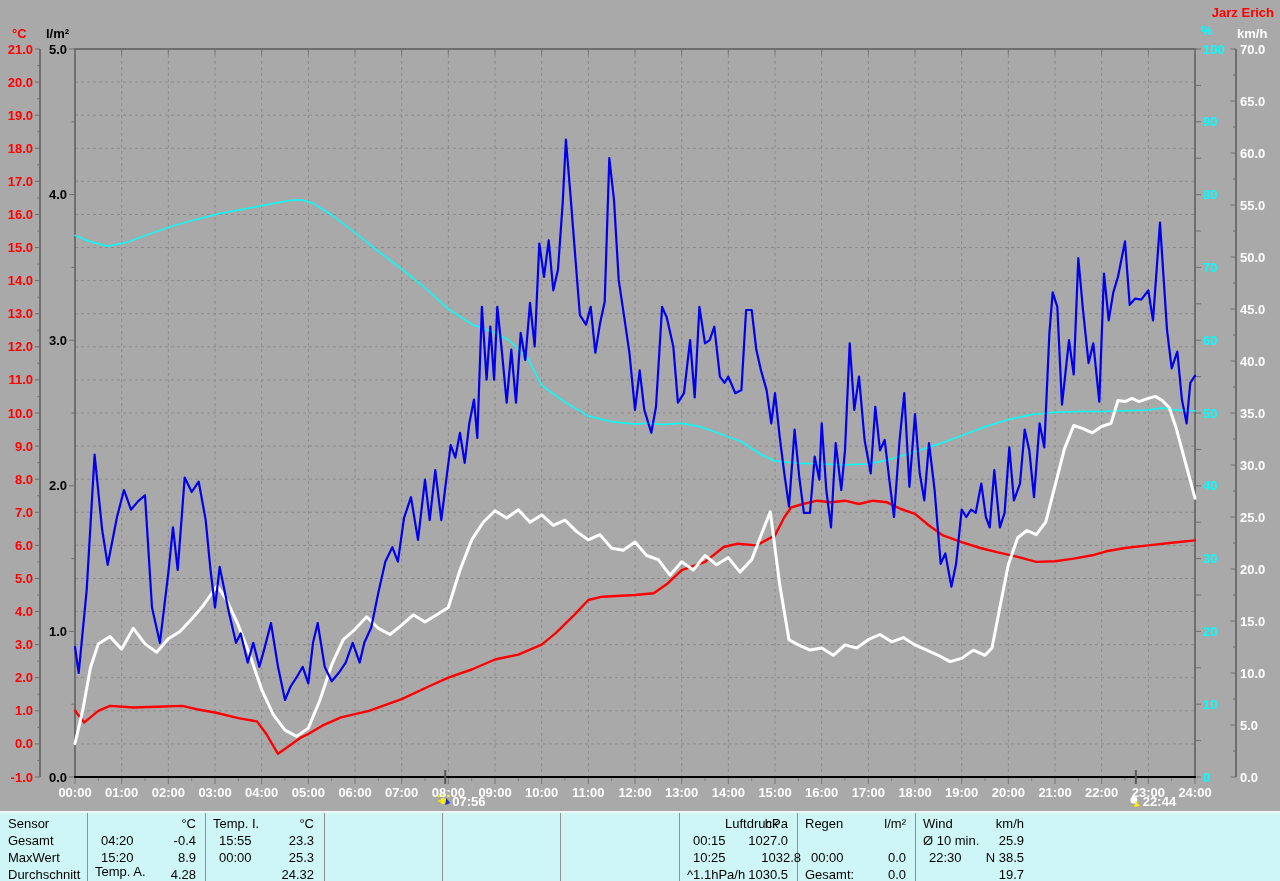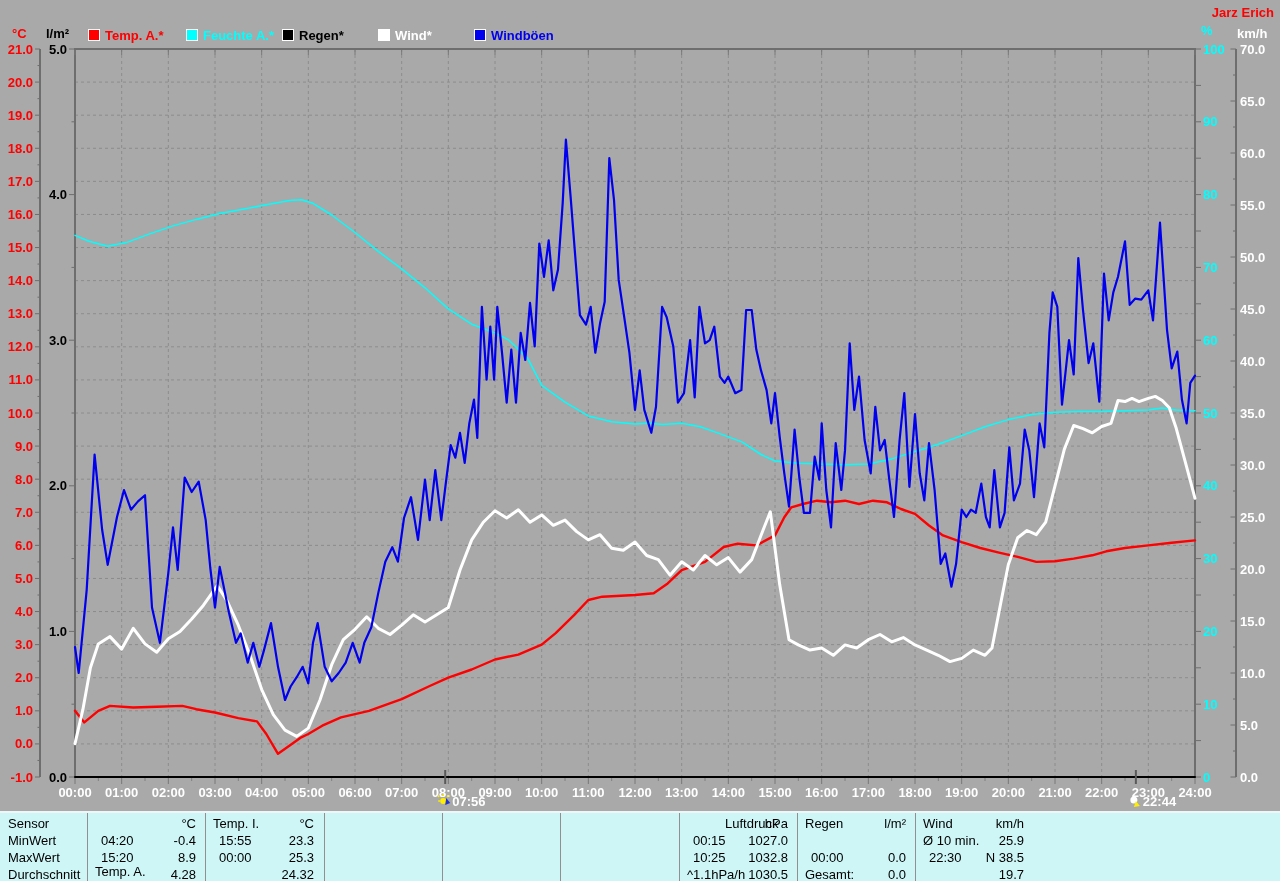--- a/index.html
+++ b/index.html
@@ -31,42 +31,20 @@
 <body>
 
 <div id="root">
   <div id="watermark" class="abs">Jarz Erich</div>
 
   <div id="unit-temp" class="abs unit">°C</div>
   <div id="unit-rain" class="abs unit">l/m²</div>
   <div id="unit-hum" class="abs unit">%</div>
   <div id="unit-wind" class="abs unit">km/h</div>
 
-  <div id="legend" class="abs">
-      <div class="leg-item" style="left: 88px;">
-        <span class="leg-sq" style="background: rgb(255, 0, 0);"></span>
-        <span class="leg-lab" style="color: rgb(255, 0, 0);">Temp. A.*</span>
-      </div>
-      <div class="leg-item" style="left: 186px;">
-        <span class="leg-sq" style="background: rgb(0, 255, 255);"></span>
-        <span class="leg-lab" style="color: rgb(0, 255, 255);">Feuchte A.*</span>
-      </div>
-      <div class="leg-item" style="left: 282px;">
-        <span class="leg-sq" style="background: rgb(0, 0, 0);"></span>
-        <span class="leg-lab" style="color: rgb(0, 0, 0);">Regen*</span>
-      </div>
-      <div class="leg-item" style="left: 378px;">
-        <span class="leg-sq" style="background: rgb(255, 255, 255);"></span>
-        <span class="leg-lab" style="color: rgb(255, 255, 255);">Wind*</span>
-      </div>
-      <div class="leg-item" style="left: 474px;">
-        <span class="leg-sq" style="background: rgb(0, 0, 238);"></span>
-        <span class="leg-lab" style="color: rgb(0, 0, 238);">Windböen</span>
-      </div>
-    </div>
 
   <svg id="chart-svg" class="abs" width="1280" height="811">
       <g>
         <line x1="121.66666666666666" y1="49" x2="121.66666666666666" y2="777" stroke="#8c8c8c" stroke-width="1" stroke-dasharray="3 3"></line>
         <line x1="168.33333333333331" y1="49" x2="168.33333333333331" y2="777" stroke="#8c8c8c" stroke-width="1" stroke-dasharray="3 3"></line>
         <line x1="215" y1="49" x2="215" y2="777" stroke="#8c8c8c" stroke-width="1" stroke-dasharray="3 3"></line>
         <line x1="261.66666666666663" y1="49" x2="261.66666666666663" y2="777" stroke="#8c8c8c" stroke-width="1" stroke-dasharray="3 3"></line>
         <line x1="308.33333333333337" y1="49" x2="308.33333333333337" y2="777" stroke="#8c8c8c" stroke-width="1" stroke-dasharray="3 3"></line>
         <line x1="355" y1="49" x2="355" y2="777" stroke="#8c8c8c" stroke-width="1" stroke-dasharray="3 3"></line>
         <line x1="401.6666666666667" y1="49" x2="401.6666666666667" y2="777" stroke="#8c8c8c" stroke-width="1" stroke-dasharray="3 3"></line>
@@ -408,21 +386,21 @@
   <div id="stats" class="abs">
       <div class="sep" style="left: 87px;"></div>
       <div class="sep" style="left: 205px;"></div>
       <div class="sep" style="left: 324px;"></div>
       <div class="sep" style="left: 442px;"></div>
       <div class="sep" style="left: 560px;"></div>
       <div class="sep" style="left: 679px;"></div>
       <div class="sep" style="left: 797px;"></div>
       <div class="sep" style="left: 915px;"></div>
       <div class="cell b" style="left: 8px; top: 2px;">Sensor</div>
-      <div class="cell b" style="left: 8px; top: 19px;">MinWert</div>
+      <div class="cell b" style="left: 8px; top: 19px;">Gesamt</div>
       <div class="cell b" style="left: 8px; top: 36px;">MaxWert</div>
       <div class="cell b" style="left: 8px; top: 53px;">Durchschnitt</div>
       <div class="colbox" style="left: 87px; top: 2px; width: 118px;">
         <span class="b" style="left: 8px; margin-top: 48px;">Temp. A.</span>
         <span class="b" style="right: 9px;">°C</span>
       </div>
       <div class="colbox" style="left: 87px; top: 19px; width: 118px;">
         <span style="left: 14px;">04:20</span>
         <span style="right: 9px;">-0.4</span>
       </div>
@@ -449,21 +427,21 @@
         <span style="right: 9px;">24.32</span>
       </div>
       <div class="colbox" style="left: 679px; top: 2px; width: 118px;">
         <span class="b" style="left: 16px; margin-left: 30px;">Luftdruck</span>
         <span class="b" style="right: 9px;">hPa</span>
       </div>
       <div class="colbox" style="left: 679px; top: 19px; width: 118px;">
         <span style="left: 14px;">00:15</span>
         <span style="right: 9px;">1027.0</span>
       </div>
-      <div class="colbox" style="left: 679px; top: 36px; width: 118px;">
+      <div class="colbox" style="left: 679px; top: 36px; width: 118px; padding-left: 13px;">
         <span style="left: 14px;">10:25</span>
         <span style="right: 9px;">1032.8</span>
       </div>
       <div class="colbox" style="left: 679px; top: 53px; width: 118px;">
         <span style="left: 8px;">^1.1hPa/h</span>
         <span style="right: 9px;">1030.5</span>
       </div>
       <div class="colbox" style="left: 797px; top: 2px; width: 118px;">
         <span class="b" style="left: 8px;">Regen</span>
         <span class="b" style="right: 9px;">l/m²</span>

